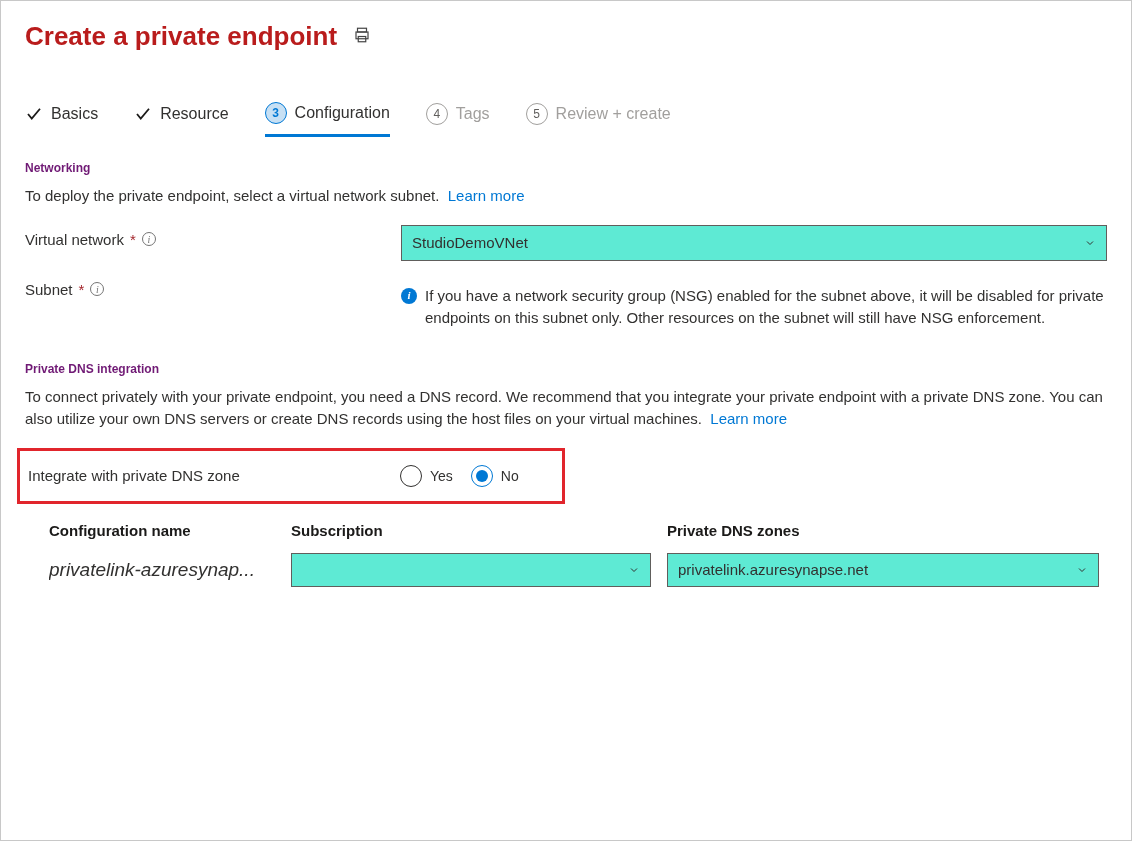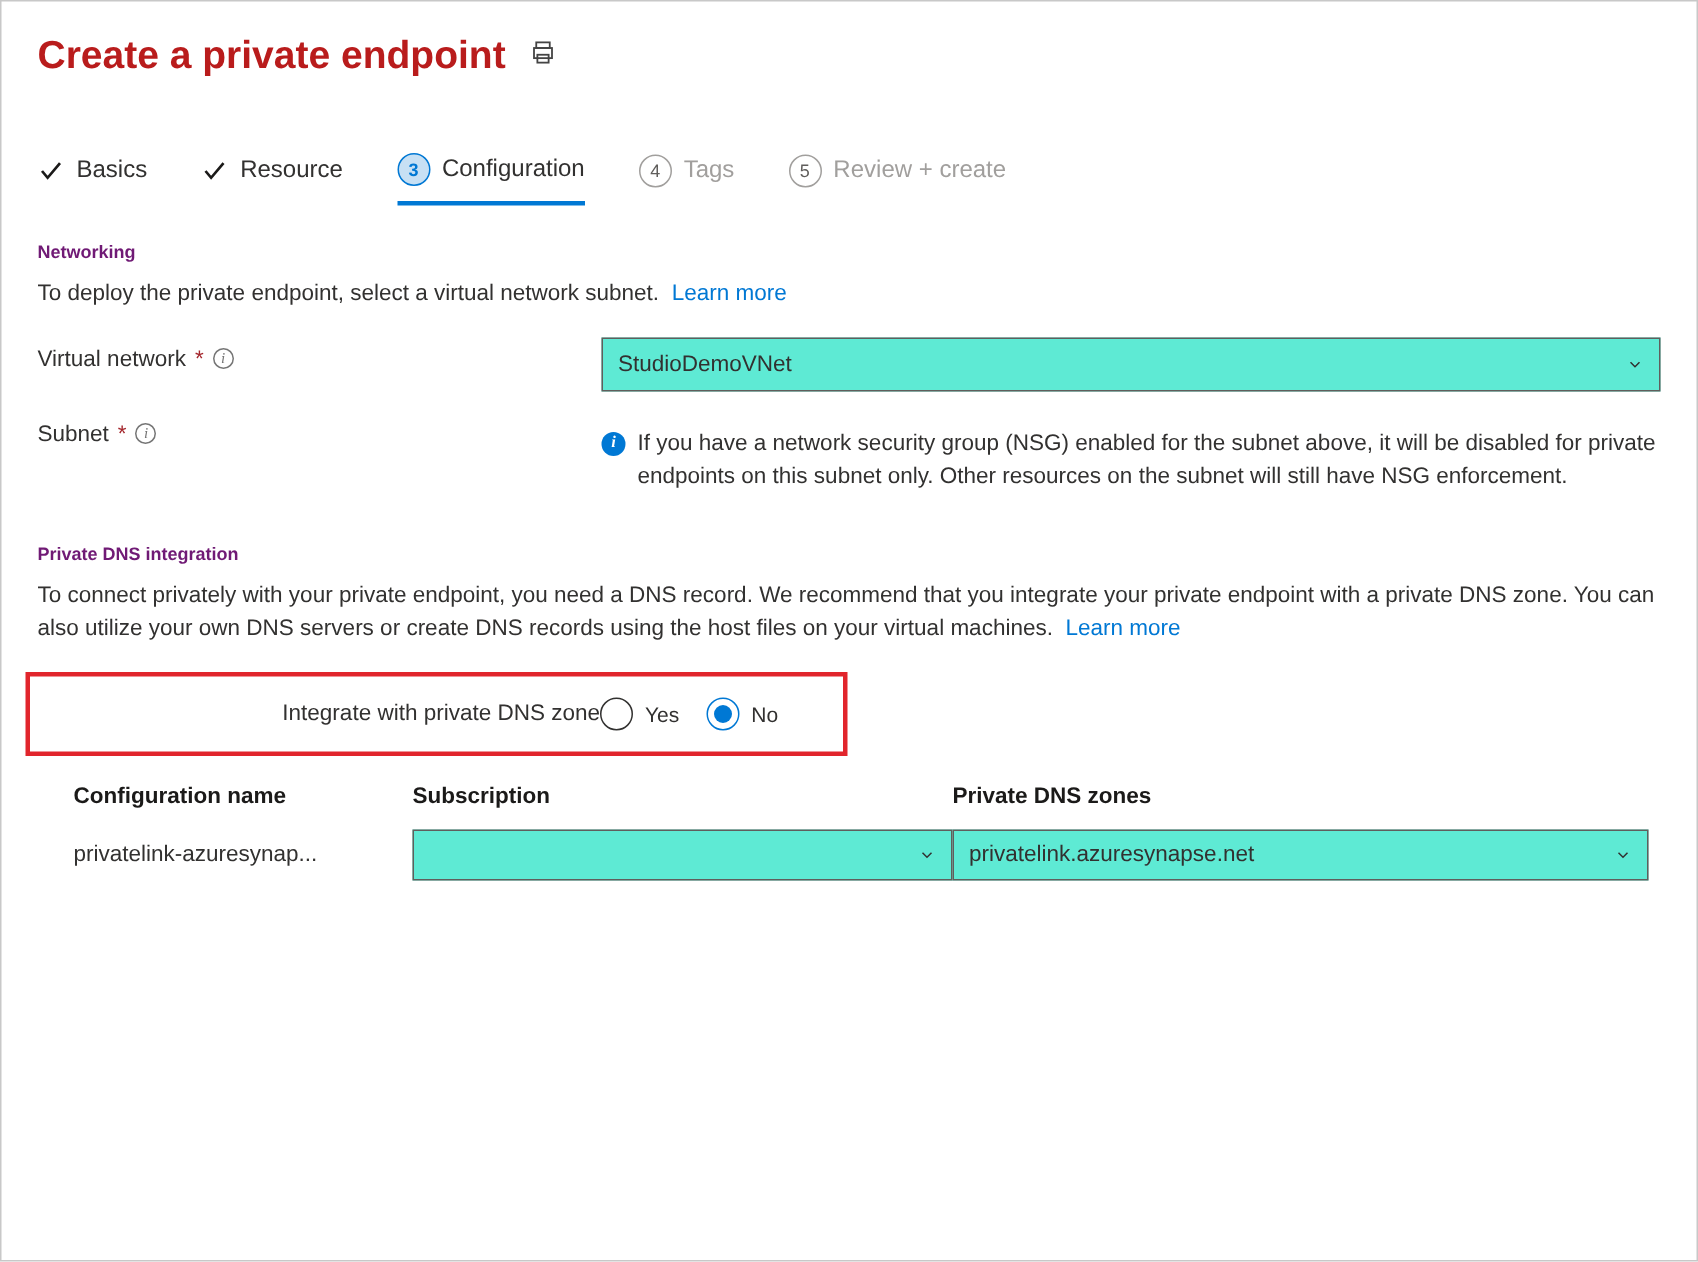--- a/index.html
+++ b/index.html
@@ -162,21 +162,20 @@
     flex-shrink: 0;
     margin-top: 3px;
     font-style: italic;
     font-family: Georgia, serif;
   }
   .redbox {
     border: 3px solid #e1252c;
     padding: 14px 4px;
     margin: 12px 0 18px -8px;
     width: 548px;
-    text-align: right;
   }
   .radio-row {
     display: flex;
     align-items: center;
   }
   .radio-label-main {
     width: 376px;
     font-size: 15px;
     padding-left: 4px;
   }
@@ -206,36 +205,38 @@
     width: 12px; height: 12px;
     border-radius: 50%;
     background: #0078d4;
   }
   .table {
     margin-left: 24px;
     margin-right: 8px;
   }
   .table-head, .table-row {
     display: flex;
+    gap: 16px;
   }
   .table-head {
     font-weight: 600;
     font-size: 15px;
     margin-bottom: 14px;
     color: #1b1a19;
   }
   .col-config { width: 226px; flex-shrink: 0; }
   .col-sub { width: 360px; flex-shrink: 0; }
   .col-dns { flex: 1; }
   .table-row { align-items: center; }
   .config-name {
-    font-size: 15px;
+    font-size: 19px;
     overflow: hidden;
     text-overflow: ellipsis;
     white-space: nowrap;
+    font-style: italic;
   }
   .dropdown.sm { height: 34px; }
 </style>
 </head>
 <body>
 
 <div class="frame">
   <div class="title-row">
     <h1 class="title">Create a private endpoint</h1>
     <span class="print-icon">

